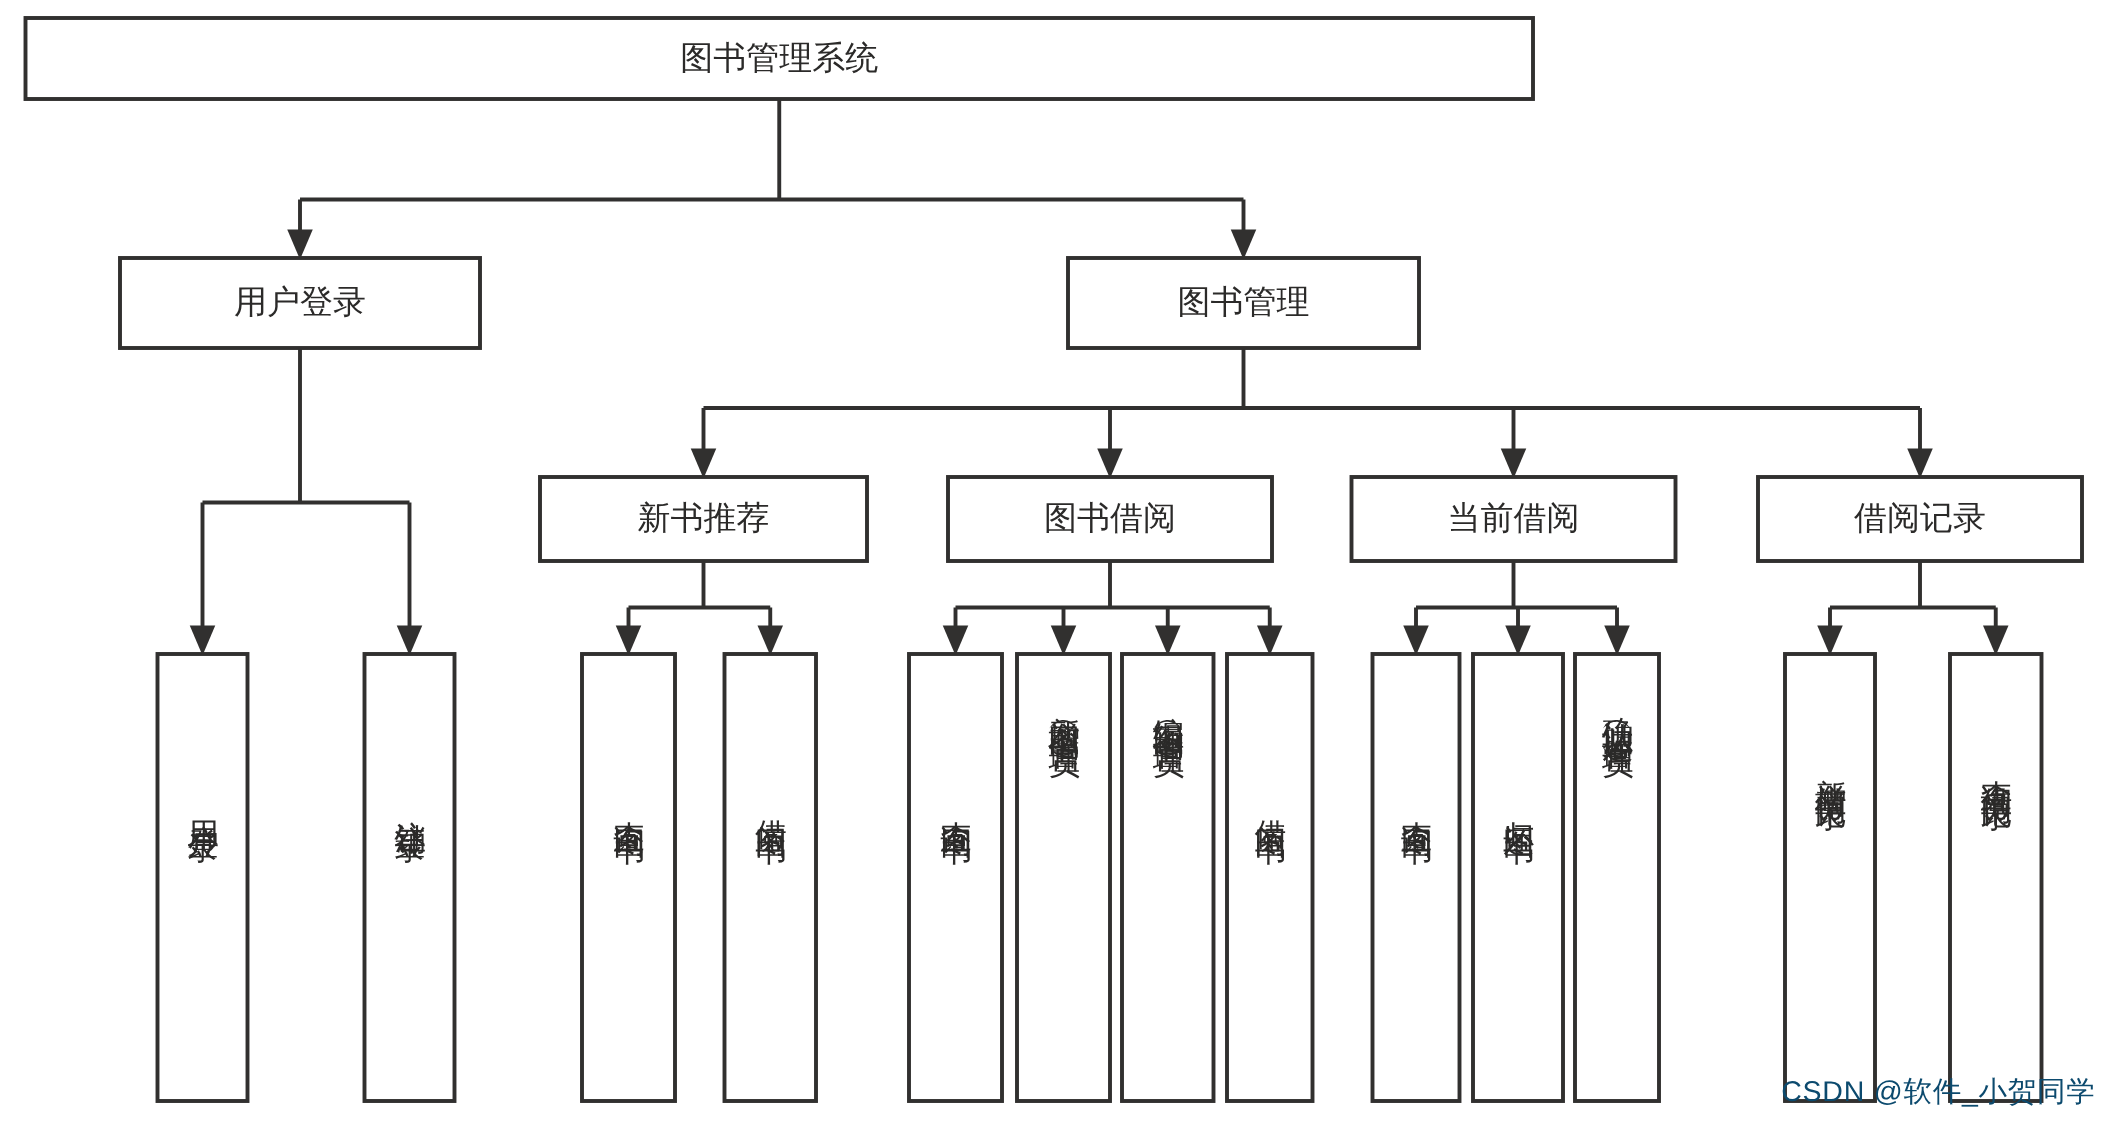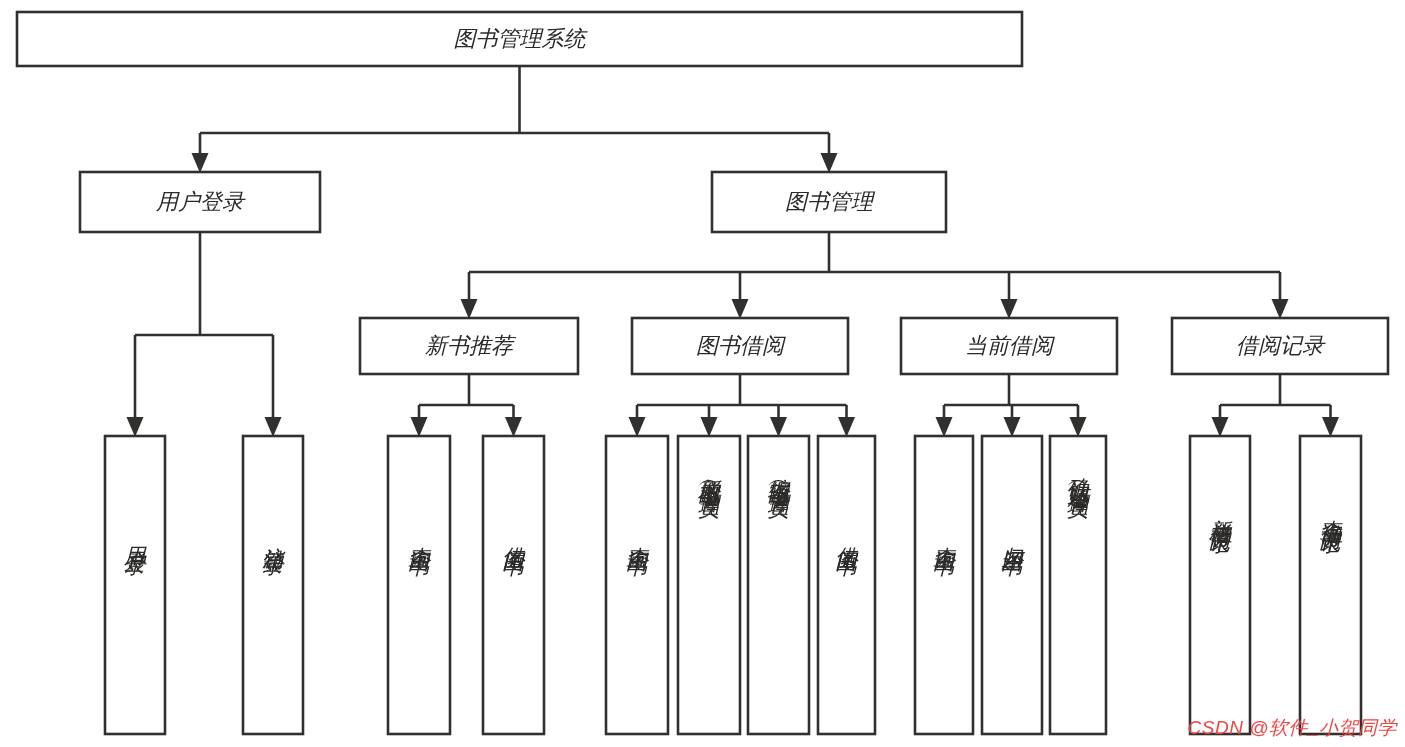--- a/index.html
+++ b/index.html
@@ -11,21 +11,20 @@
     width: 1405px;
     height: 747px;
     font-family: "Liberation Sans", "DejaVu Sans", sans-serif;
     overflow: hidden;
     position: relative;
   }
   #diagram-root {
     position: relative;
     width: 1405px;
     height: 747px;
-    font-style: italic;
   }
   svg#diagram-svg {
     position: absolute;
     left: 0;
     top: 0;
     width: 1405px;
     height: 747px;
     display: block;
   }
   .node-box {
@@ -59,21 +58,21 @@
     letter-spacing: 3px;
     dominant-baseline: central;
     text-anchor: middle;
   }
   .watermark {
     position: absolute;
     right: 8px;
     bottom: 6px;
     font-family: "Liberation Sans", "DejaVu Sans", sans-serif;
     font-size: 19px;
-    color: #ef4444;
+    color: #0c4a6e;
     white-space: nowrap;
     letter-spacing: 0.5px;
     user-select: none;
   }
 </style>
 </head>
 <body>
 
 <div id="diagram-root">
   <svg id="diagram-svg" viewBox="0 0 1405 747" xmlns="http://www.w3.org/2000/svg">

